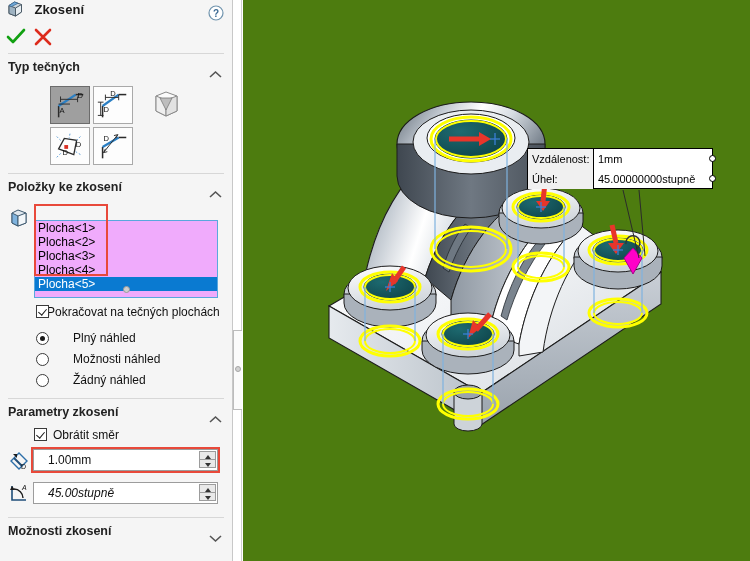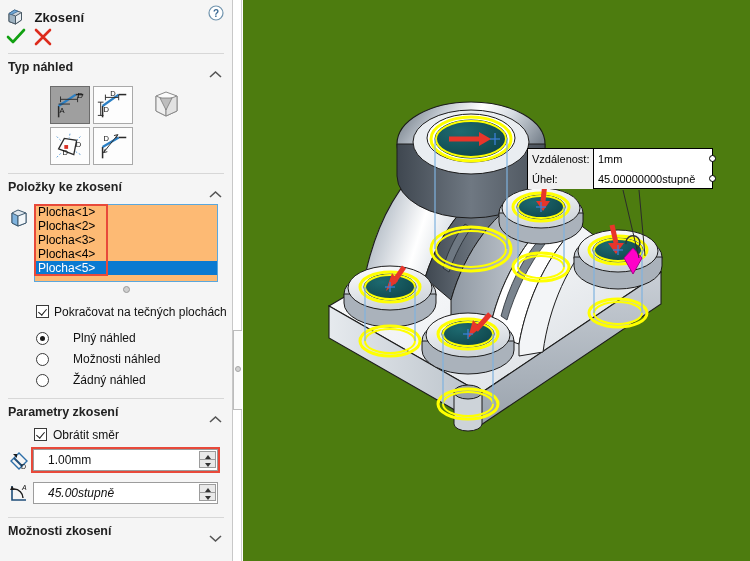--- a/index.html
+++ b/index.html
@@ -13,21 +13,21 @@
 
   
   #panel{
     position:absolute;left:0;top:0;width:233px;height:561px;
     background:#f5f5f5;
     border-right:1px solid #c8c8c8;
     box-sizing:border-box;
     overflow:hidden;
   }
   .pm-title-row{
-    position:relative;height:26px;padding:8px 0 0 6px;box-sizing:border-box;
+    position:relative;height:26px;padding:0 0 0 6px;box-sizing:border-box;
   }
   .pm-title-icon{
     display:inline-block;vertical-align:middle;width:18px;height:18px;position:relative;top:-1px;
   }
   .pm-title-text{
     display:inline-block;vertical-align:middle;
     font-size:13px;font-weight:bold;color:#1a1a1a;margin-left:6px;letter-spacing:.1px;
   }
   .help-icon{
     position:absolute;right:8px;top:5px;width:16px;height:16px;
@@ -53,36 +53,36 @@
     border:1px solid #a9a9a9;background:#fdfdfd;vertical-align:top;position:relative;
   }
   .type-btn.sel{background:#9f9f9f;border:1px solid #6b6b6b;}
   .type-btn + .type-btn{margin-left:-1px;}
   .cube-ico{display:inline-block;width:32px;height:32px;margin-left:12px;vertical-align:top;position:relative;top:2px;}
 
   
   .items-wrap{position:relative;padding:4px 0 0 0;}
   .sel-face-ico{position:absolute;left:8px;top:8px;width:22px;height:20px;}
   .listbox{
-    position:absolute;left:34px;top:4px;width:184px;height:78px;
-    background:#fdba74;border:1px solid #5aa7dd;box-sizing:border-box;
+    position:absolute;left:34px;top:20px;width:184px;height:78px;
+    background:#f0abfc;border:1px solid #5aa7dd;box-sizing:border-box;
     font-size:12px;color:#000;overflow:hidden;
   }
   .lb-item{height:14px;line-height:14px;padding-left:3px;white-space:nowrap;}
   .lb-item.active{background:#0a7ad1;color:#ffffff;}
   .red-box{
     position:absolute;left:34px;top:4px;width:74px;height:72px;
     border:2px solid #e8493a;box-sizing:border-box;pointer-events:none;
   }
   .lb-handle{
     position:absolute;left:123px;top:86px;width:7px;height:7px;border-radius:50%;
     background:#cfcfcf;border:1px solid #9a9a9a;box-sizing:border-box;
   }
 
-  .cb-row{position:relative;padding-left:35px;height:20px;line-height:20px;font-size:12px;color:#111;}
+  .cb-row{position:relative;padding-left:28px;height:20px;line-height:20px;font-size:12px;color:#111;}
   .cbx{
     position:absolute;left:36px;top:3px;width:13px;height:13px;box-sizing:border-box;
     border:1px solid #3a3a3a;background:#fff;
   }
   .cbx:after{
     content:"";position:absolute;left:3px;top:1px;width:4px;height:7px;
     border:solid #1a1a1a;border-width:0 1.6px 1.6px 0;transform:rotate(40deg);
   }
   .cb-label{margin-left:19px;}
 
@@ -194,21 +194,21 @@
       <span class="cancel-mark">
         <svg viewBox="0 0 20 18" width="20" height="18">
           <path d="M3 2 L17 16 M17 2 L3 16" stroke="#dd2b1c" stroke-width="2.6" fill="none" stroke-linecap="round"></path>
         </svg>
       </span>
     </div>
 
     <div class="divider"></div>
 
     <div class="section-head">
-      <span>Typ náhled</span>
+      <span>Typ tečných</span>
       <span class="chev">
         <svg viewBox="0 0 13 9" width="13" height="9">
             <path d="M1 7 L6.5 2 L12 7" stroke="#555" stroke-width="1.6" fill="none"></path>
           </svg>
       </span>
     </div>
 
     <div class="type-btn-row">
       <span class="type-btn sel">
         <svg viewBox="0 0 40 38" width="38" height="36">

